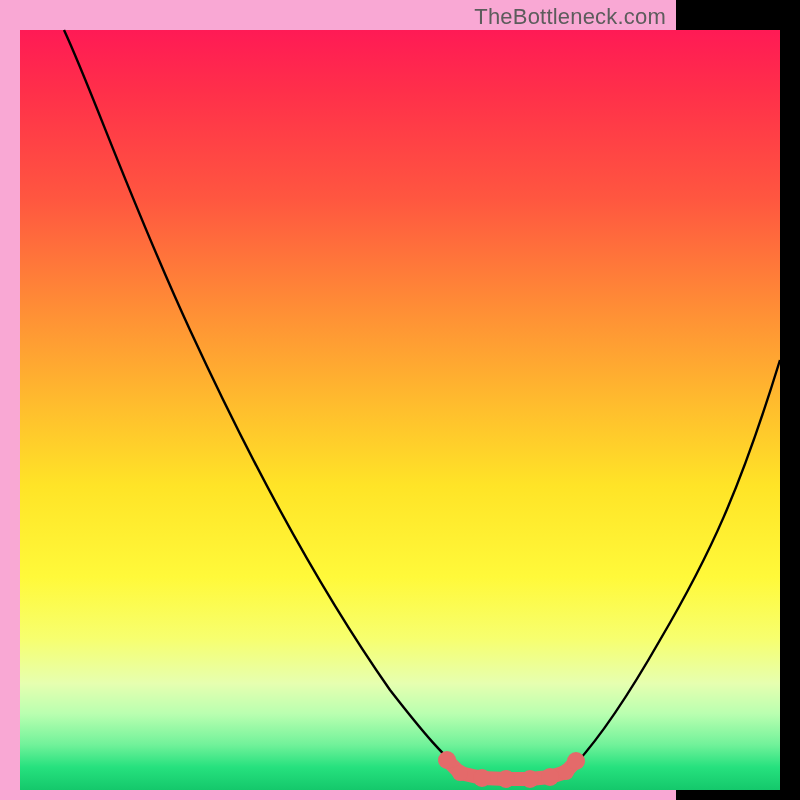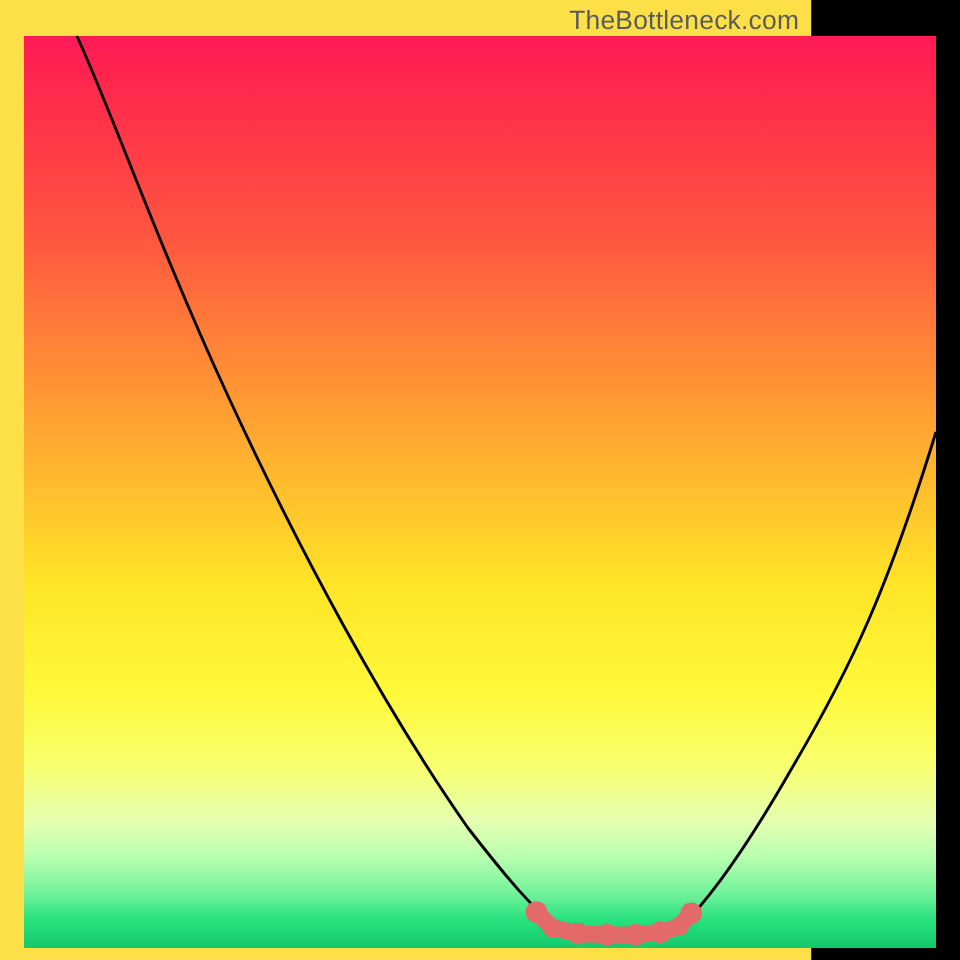--- a/index.html
+++ b/index.html
@@ -8,21 +8,21 @@
     width: 800px;
     height: 800px;
     background: #000000;
     overflow: hidden;
     font-family: Arial, Helvetica, sans-serif;
   }
   .stage {
     position: relative;
     width: 676px;
     height: 800px;
-    background: #fde047;
+    background: #f9a8d4;
   }
   .plot {
     position: absolute;
     left: 20px;
     top: 30px;
     width: 760px;
     height: 760px;
     
     background: linear-gradient(
       to bottom,

